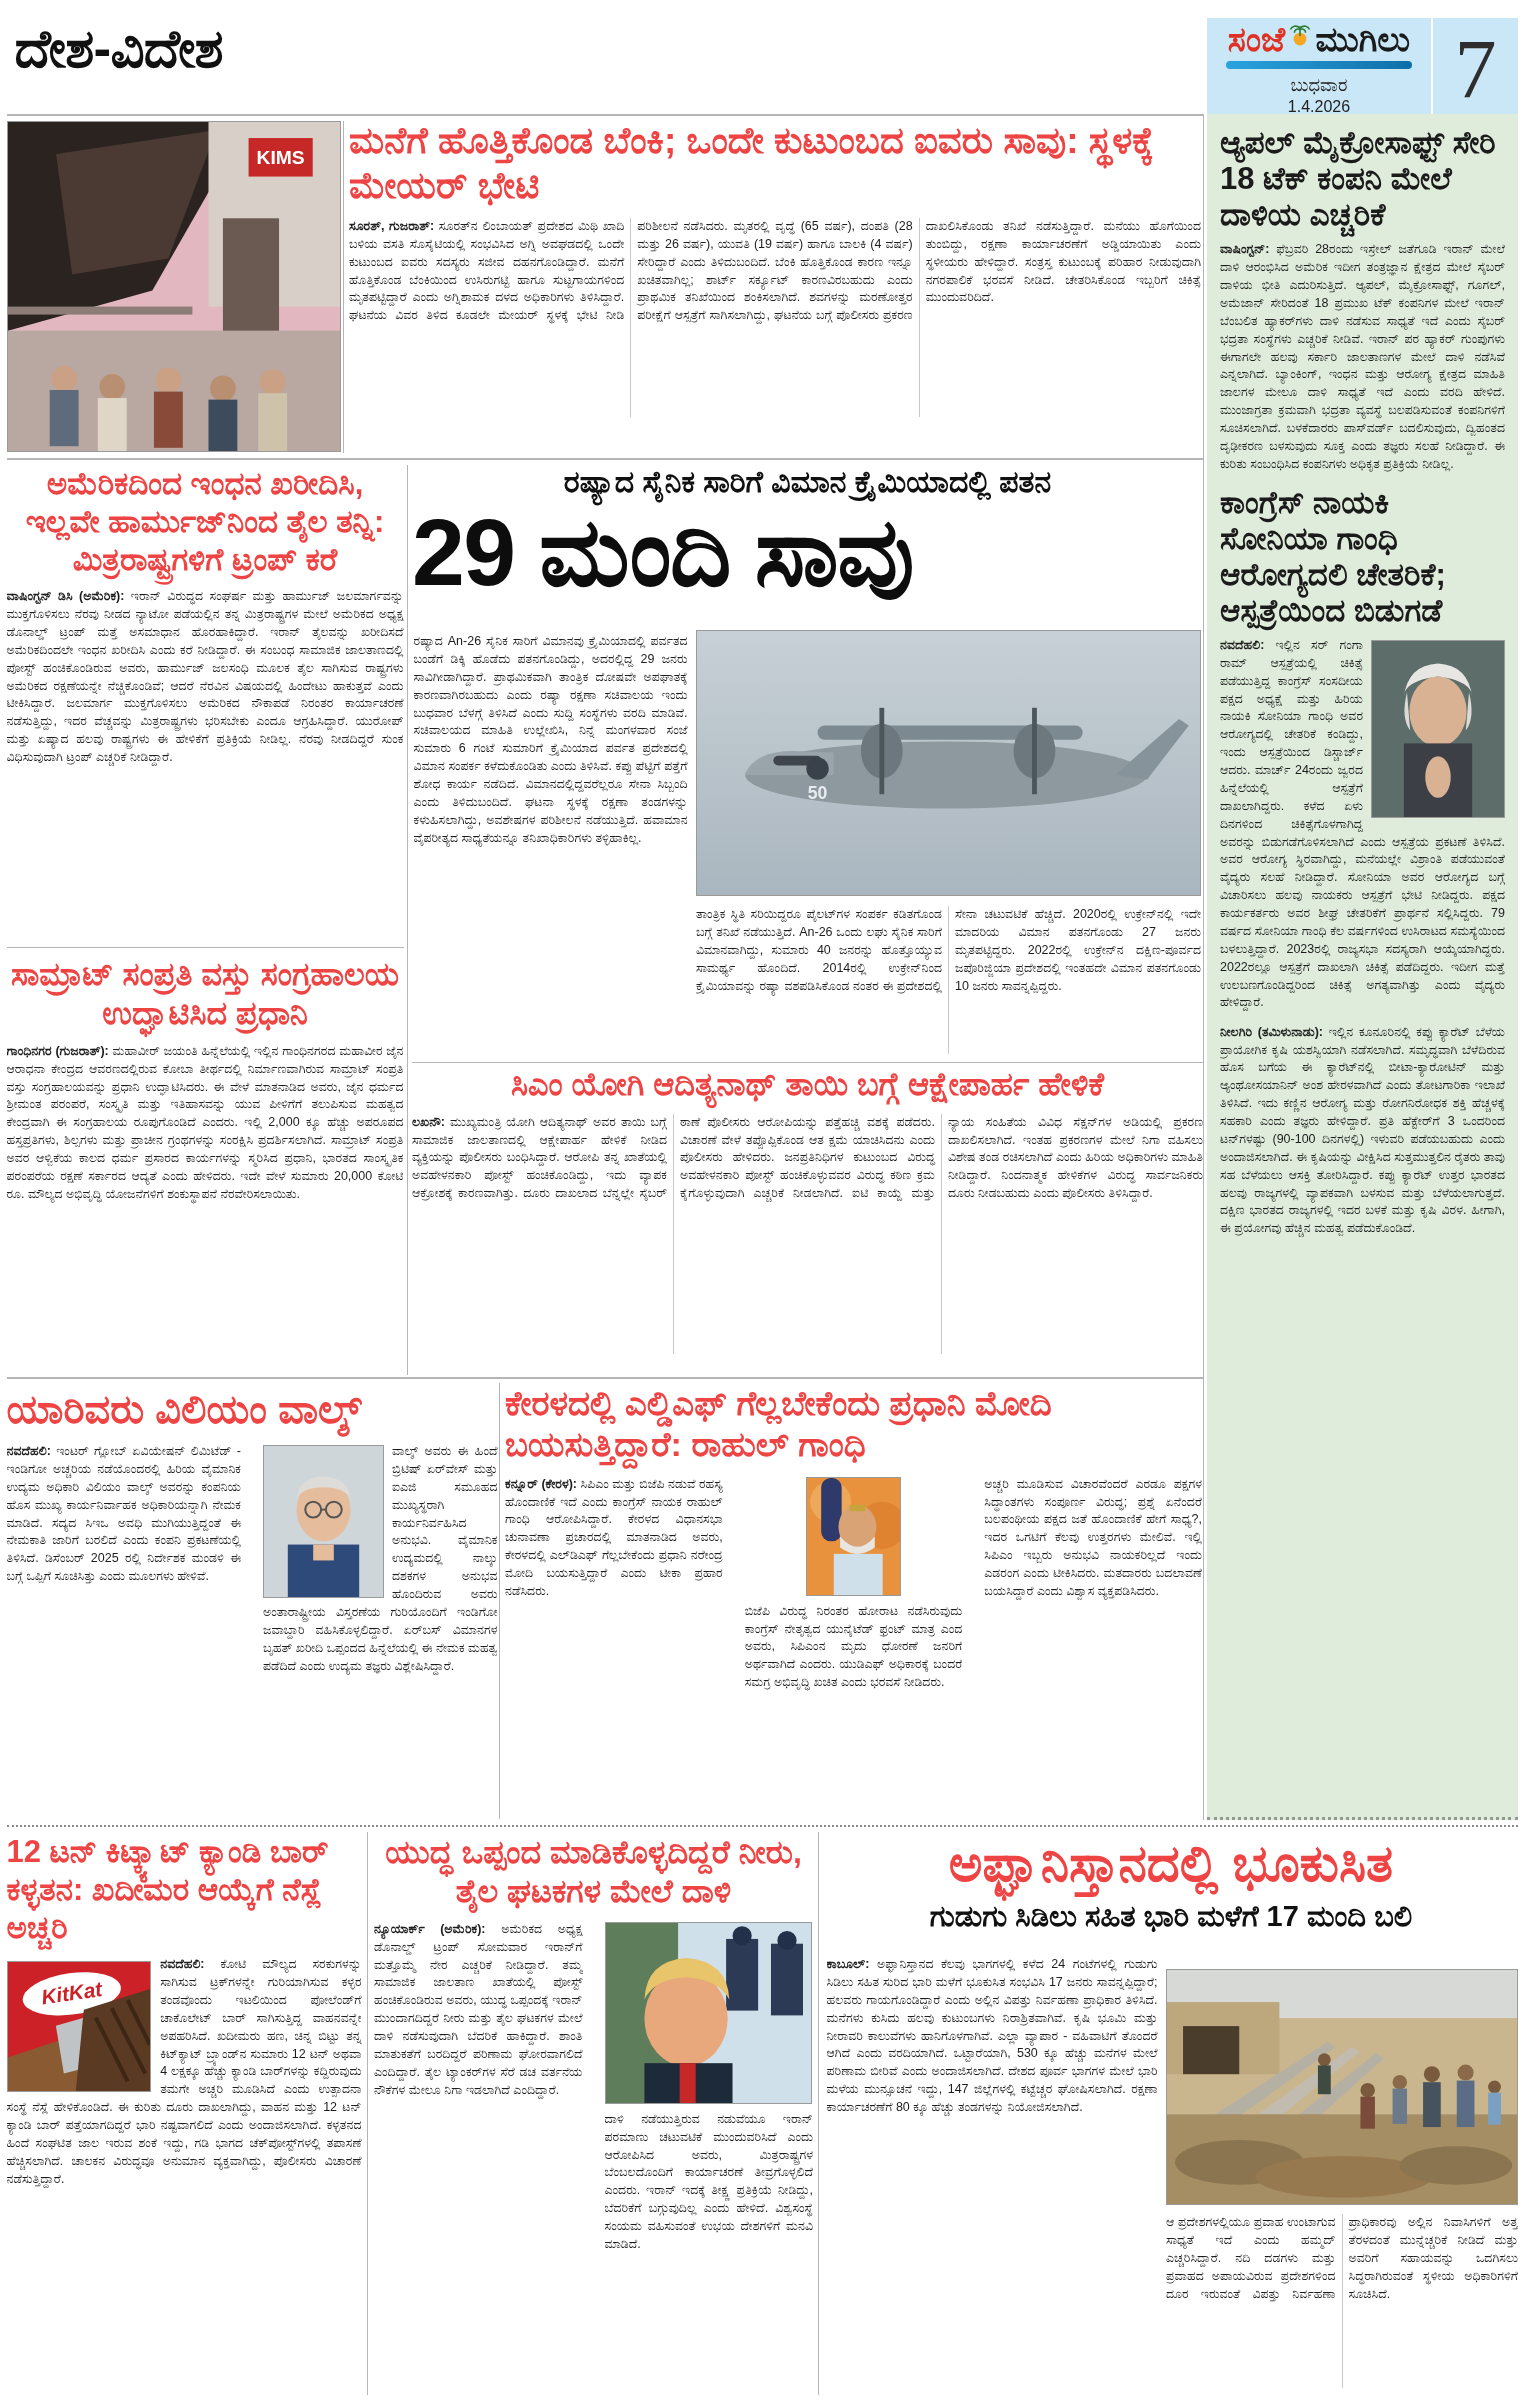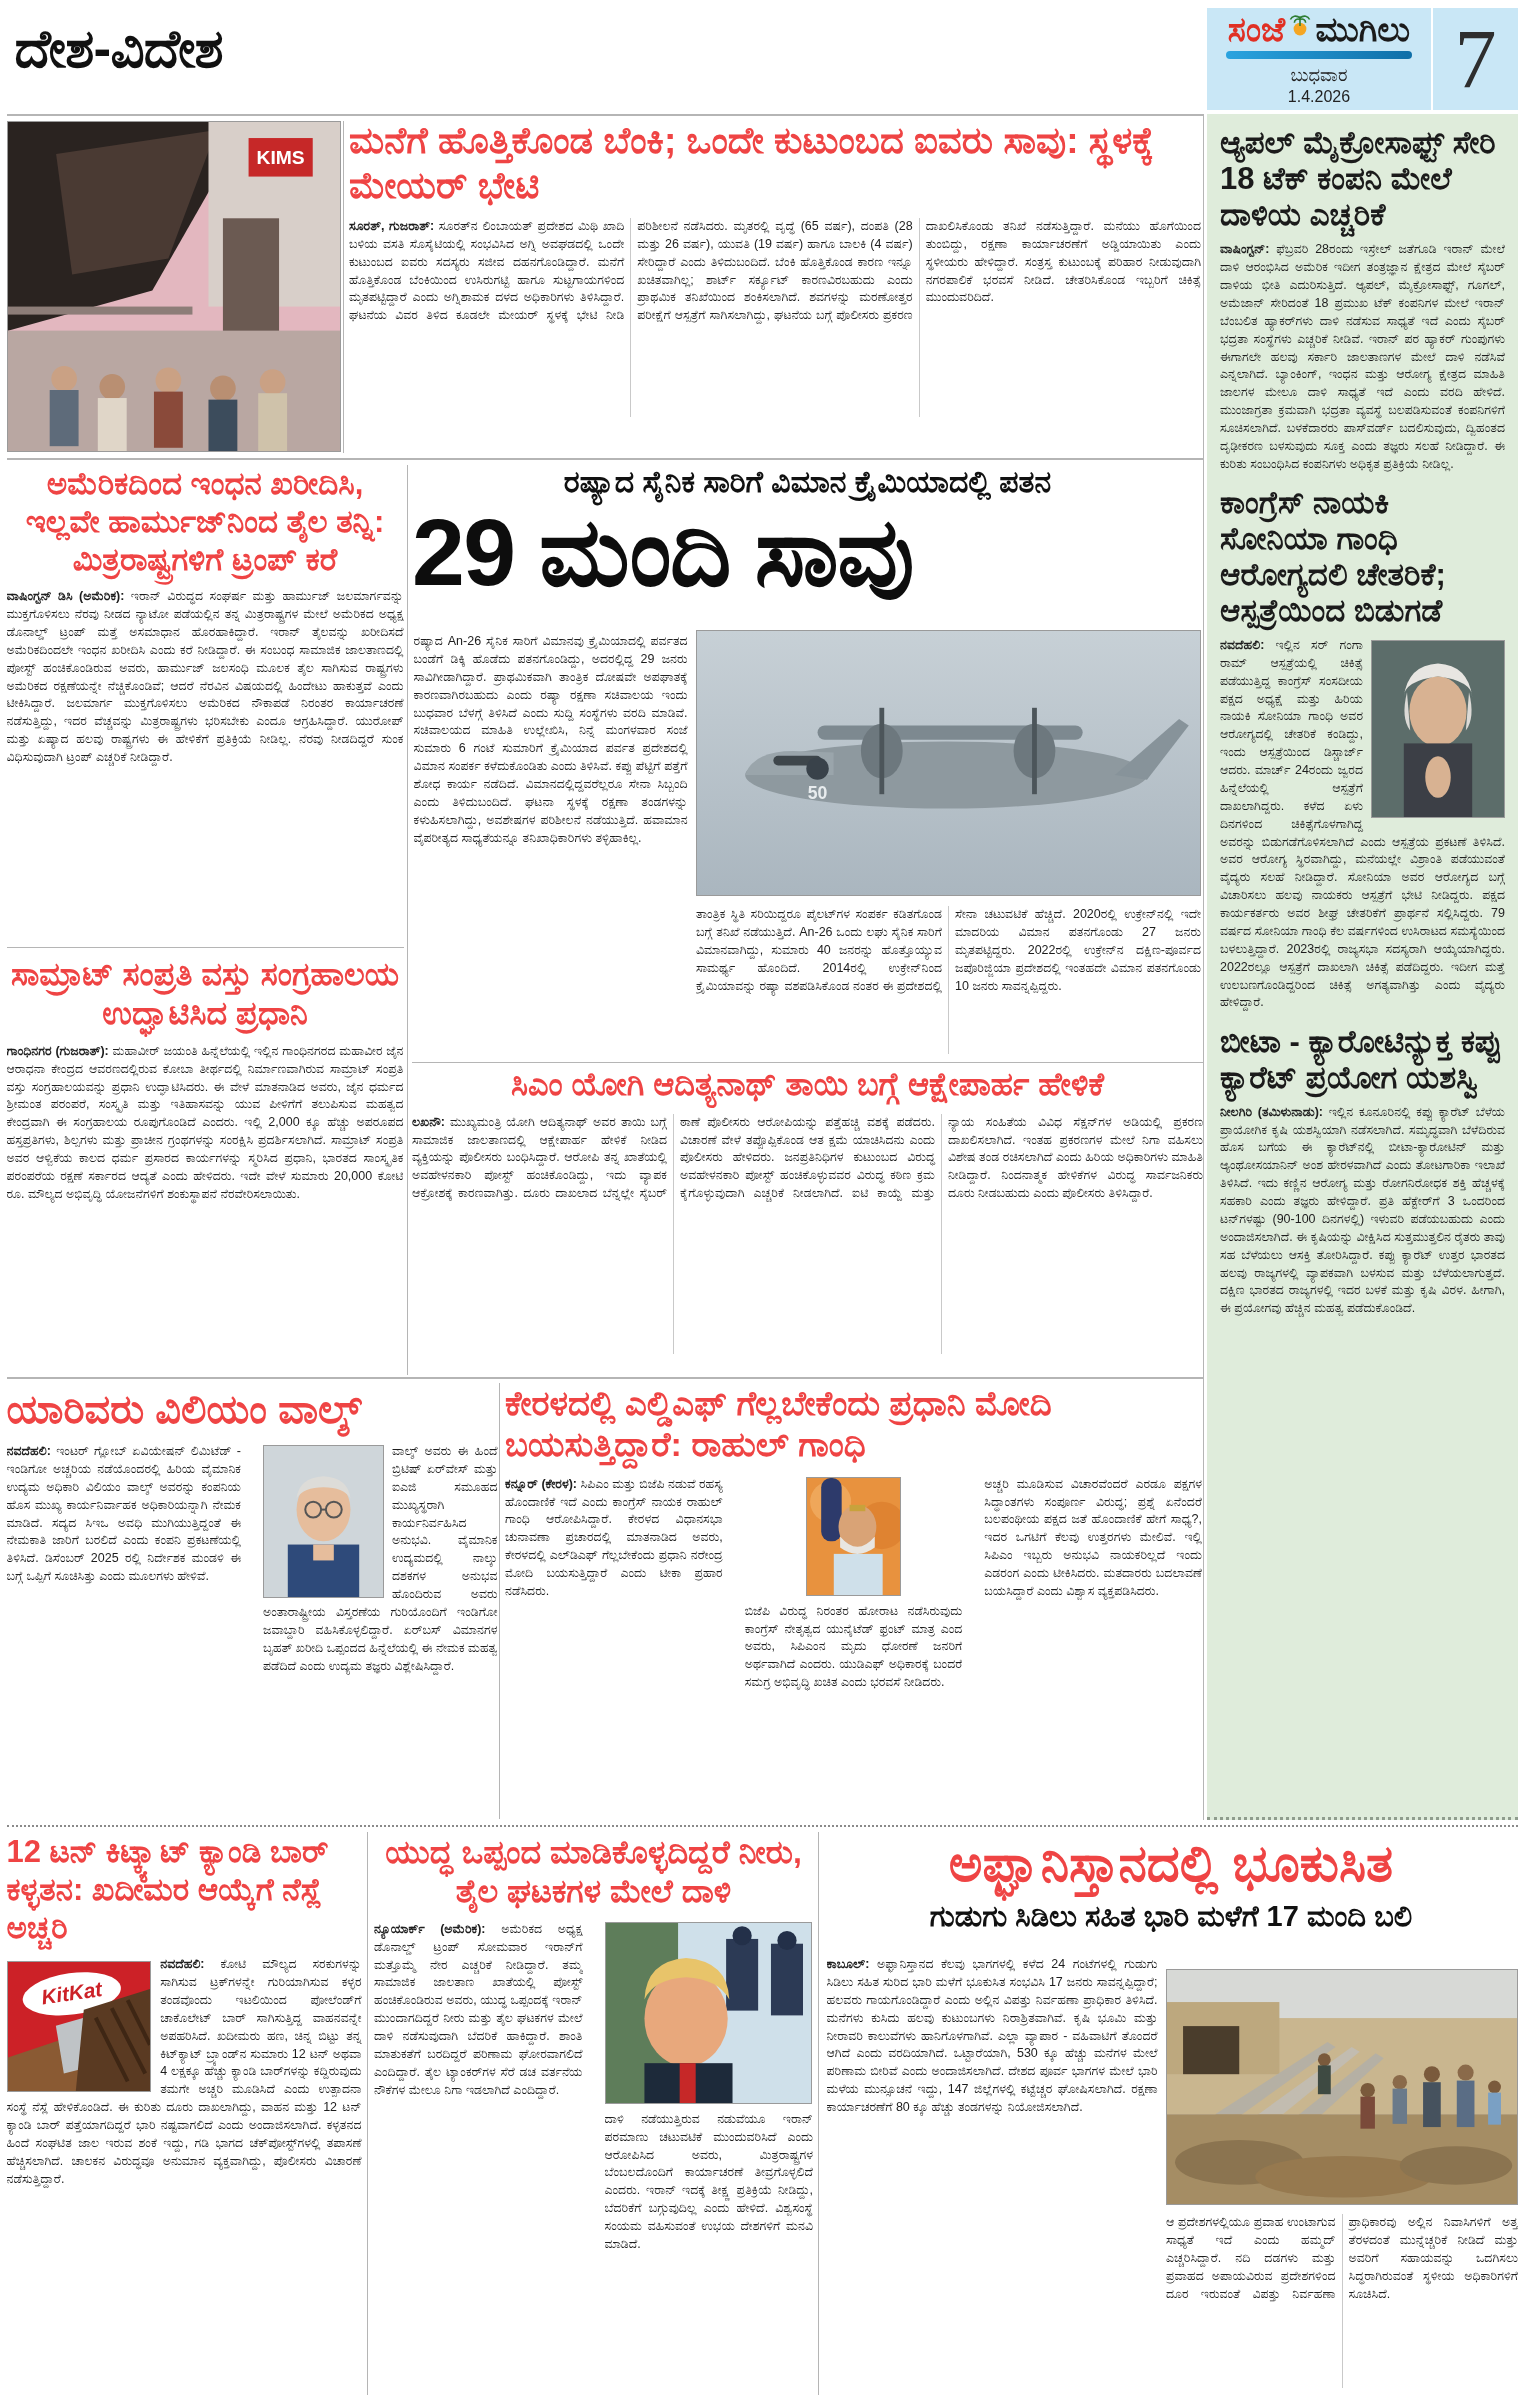--- a/index.html
+++ b/index.html
@@ -1,20 +1,20 @@
 <!DOCTYPE html>
 <html style="font-size:13px"><head>
 <meta charset="utf-8">
 <style>
   html,body{margin:0;padding:0;background:#e9e9e9;}
   #paper{position:relative;width:1523px;height:2401px;background:#ffffff;
          font-family:"Liberation Sans","DejaVu Sans",sans-serif;color:#1b1b1b;overflow:hidden;}
   
   .section-title{position:absolute;left:14.5px;top:18px;font-size:53px;font-weight:800;color:#111;letter-spacing:-0.8px;}
-  .masthead{position:absolute;left:1207px;top:8px;width:311px;height:102px;background:#c9e7f6;display:flex;}
+  .masthead{position:absolute;left:1207px;top:18px;width:311px;height:102px;background:#c9e7f6;display:flex;}
   .mh-left{width:224px;display:flex;flex-direction:column;align-items:center;justify-content:center;border-right:2.4px solid #ffffff;}
   .mh-name{font-size:34px;font-weight:800;display:flex;align-items:center;gap:3.2px;line-height:1;}
   .mh-red{color:#e03024;}
   .mh-black{color:#1b1b1b;}
   .mh-swoosh{width:186px;height:7.3px;border-radius:4px;background:linear-gradient(90deg,#2aa3df,#0f6fa8);margin:5.6px 0 6.5px;}
   .mh-day{font-size:18px;font-weight:400;color:#222;}
   .mh-date{font-size:16px;color:#222;margin-top:2.4px;}
   .mh-page{flex:1;display:flex;align-items:center;justify-content:center;
            font-family:"Liberation Serif","DejaVu Serif",serif;font-size:84px;color:#2e2e2e;}
   
@@ -243,21 +243,20 @@
             <path d="M122 64 Q130 96 118 112 L122 64 Z" fill="#dcdad6"></path>
             <rect x="40" y="128" width="86" height="92" fill="#3c3f46"></rect>
             <ellipse cx="83" cy="170" rx="16" ry="26" fill="#d8b292"></ellipse>
           </svg>
         </span>
         <b class="dl">ನವದೆಹಲಿ:</b>
         <span>ಇಲ್ಲಿನ ಸರ್ ಗಂಗಾ ರಾಮ್ ಆಸ್ಪತ್ರೆಯಲ್ಲಿ ಚಿಕಿತ್ಸೆ ಪಡೆಯುತ್ತಿದ್ದ ಕಾಂಗ್ರೆಸ್ ಸಂಸದೀಯ ಪಕ್ಷದ ಅಧ್ಯಕ್ಷೆ ಮತ್ತು ಹಿರಿಯ ನಾಯಕಿ ಸೋನಿಯಾ ಗಾಂಧಿ ಅವರ ಆರೋಗ್ಯದಲ್ಲಿ ಚೇತರಿಕೆ ಕಂಡಿದ್ದು, ಇಂದು ಆಸ್ಪತ್ರೆಯಿಂದ ಡಿಸ್ಚಾರ್ಜ್ ಆದರು. ಮಾರ್ಚ್ 24ರಂದು ಜ್ವರದ ಹಿನ್ನೆಲೆಯಲ್ಲಿ ಆಸ್ಪತ್ರೆಗೆ ದಾಖಲಾಗಿದ್ದರು. ಕಳೆದ ಏಳು ದಿನಗಳಿಂದ ಚಿಕಿತ್ಸೆಗೊಳಗಾಗಿದ್ದ ಅವರನ್ನು ಬಿಡುಗಡೆಗೊಳಿಸಲಾಗಿದೆ ಎಂದು ಆಸ್ಪತ್ರೆಯ ಪ್ರಕಟಣೆ ತಿಳಿಸಿದೆ. ಅವರ ಆರೋಗ್ಯ ಸ್ಥಿರವಾಗಿದ್ದು, ಮನೆಯಲ್ಲೇ ವಿಶ್ರಾಂತಿ ಪಡೆಯುವಂತೆ ವೈದ್ಯರು ಸಲಹೆ ನೀಡಿದ್ದಾರೆ. ಸೋನಿಯಾ ಅವರ ಆರೋಗ್ಯದ ಬಗ್ಗೆ ವಿಚಾರಿಸಲು ಹಲವು ನಾಯಕರು ಆಸ್ಪತ್ರೆಗೆ ಭೇಟಿ ನೀಡಿದ್ದರು. ಪಕ್ಷದ ಕಾರ್ಯಕರ್ತರು ಅವರ ಶೀಘ್ರ ಚೇತರಿಕೆಗೆ ಪ್ರಾರ್ಥನೆ ಸಲ್ಲಿಸಿದ್ದರು. 79 ವರ್ಷದ ಸೋನಿಯಾ ಗಾಂಧಿ ಕೆಲ ವರ್ಷಗಳಿಂದ ಉಸಿರಾಟದ ಸಮಸ್ಯೆಯಿಂದ ಬಳಲುತ್ತಿದ್ದಾರೆ. 2023ರಲ್ಲಿ ರಾಜ್ಯಸಭಾ ಸದಸ್ಯರಾಗಿ ಆಯ್ಕೆಯಾಗಿದ್ದರು. 2022ರಲ್ಲೂ ಆಸ್ಪತ್ರೆಗೆ ದಾಖಲಾಗಿ ಚಿಕಿತ್ಸೆ ಪಡೆದಿದ್ದರು. ಇದೀಗ ಮತ್ತೆ ಉಲಬಣಗೊಂಡಿದ್ದರಿಂದ ಚಿಕಿತ್ಸೆ ಅಗತ್ಯವಾಗಿತ್ತು ಎಂದು ವೈದ್ಯರು ಹೇಳಿದ್ದಾರೆ.</span>
       </p>
     </section>
     <section class="gb-sep">
-      <h2>ಬೀಟಾ - ಕ್ಯಾರೋಟಿನ್ಯುಕ್ತ ಕಪ್ಪು ಕ್ಯಾರೆಟ್ ಪ್ರಯೋಗ ಯಶಸ್ವಿ</h2>
       <p class="body" id="carrot-body">
         <b class="dl">ನೀಲಗಿರಿ (ತಮಿಳುನಾಡು):</b>
         <span>ಇಲ್ಲಿನ ಕೂನೂರಿನಲ್ಲಿ ಕಪ್ಪು ಕ್ಯಾರೆಟ್ ಬೆಳೆಯ ಪ್ರಾಯೋಗಿಕ ಕೃಷಿ ಯಶಸ್ವಿಯಾಗಿ ನಡೆಸಲಾಗಿದೆ. ಸಮೃದ್ಧವಾಗಿ ಬೆಳೆದಿರುವ ಹೊಸ ಬಗೆಯ ಈ ಕ್ಯಾರೆಟ್‌ನಲ್ಲಿ ಬೀಟಾ-ಕ್ಯಾರೋಟಿನ್ ಮತ್ತು ಆ್ಯಂಥೋಸಯಾನಿನ್ ಅಂಶ ಹೇರಳವಾಗಿದೆ ಎಂದು ತೋಟಗಾರಿಕಾ ಇಲಾಖೆ ತಿಳಿಸಿದೆ. ಇದು ಕಣ್ಣಿನ ಆರೋಗ್ಯ ಮತ್ತು ರೋಗನಿರೋಧಕ ಶಕ್ತಿ ಹೆಚ್ಚಳಕ್ಕೆ ಸಹಕಾರಿ ಎಂದು ತಜ್ಞರು ಹೇಳಿದ್ದಾರೆ. ಪ್ರತಿ ಹೆಕ್ಟೇರ್‌ಗೆ 3 ಒಂದರಿಂದ ಟನ್‌ಗಳಷ್ಟು (90-100 ದಿನಗಳಲ್ಲಿ) ಇಳುವರಿ ಪಡೆಯಬಹುದು ಎಂದು ಅಂದಾಜಿಸಲಾಗಿದೆ. ಈ ಕೃಷಿಯನ್ನು ವೀಕ್ಷಿಸಿದ ಸುತ್ತಮುತ್ತಲಿನ ರೈತರು ತಾವು ಸಹ ಬೆಳೆಯಲು ಆಸಕ್ತಿ ತೋರಿಸಿದ್ದಾರೆ. ಕಪ್ಪು ಕ್ಯಾರೆಟ್ ಉತ್ತರ ಭಾರತದ ಹಲವು ರಾಜ್ಯಗಳಲ್ಲಿ ವ್ಯಾಪಕವಾಗಿ ಬಳಸುವ ಮತ್ತು ಬೆಳೆಯಲಾಗುತ್ತದೆ. ದಕ್ಷಿಣ ಭಾರತದ ರಾಜ್ಯಗಳಲ್ಲಿ ಇದರ ಬಳಕೆ ಮತ್ತು ಕೃಷಿ ವಿರಳ. ಹೀಗಾಗಿ, ಈ ಪ್ರಯೋಗವು ಹೆಚ್ಚಿನ ಮಹತ್ವ ಪಡೆದುಕೊಂಡಿದೆ.</span>
       </p>
     </section>
   </aside>
 
   <section class="story" id="indigo">
     <h2 class="h-main">ಯಾರಿವರು ವಿಲಿಯಂ ವಾಲ್ಶ್</h2>
     <div class="row">

